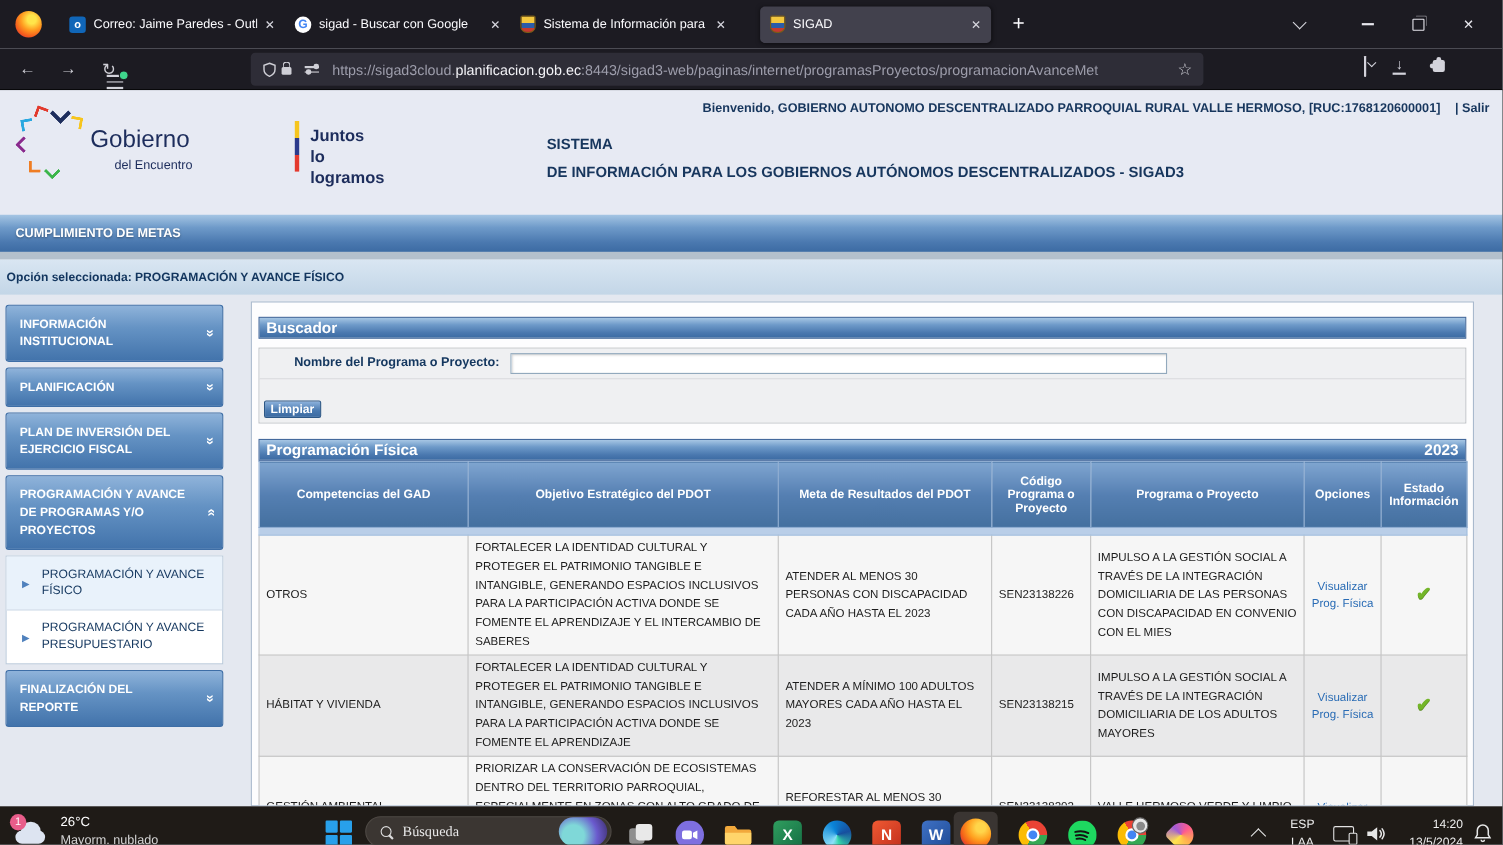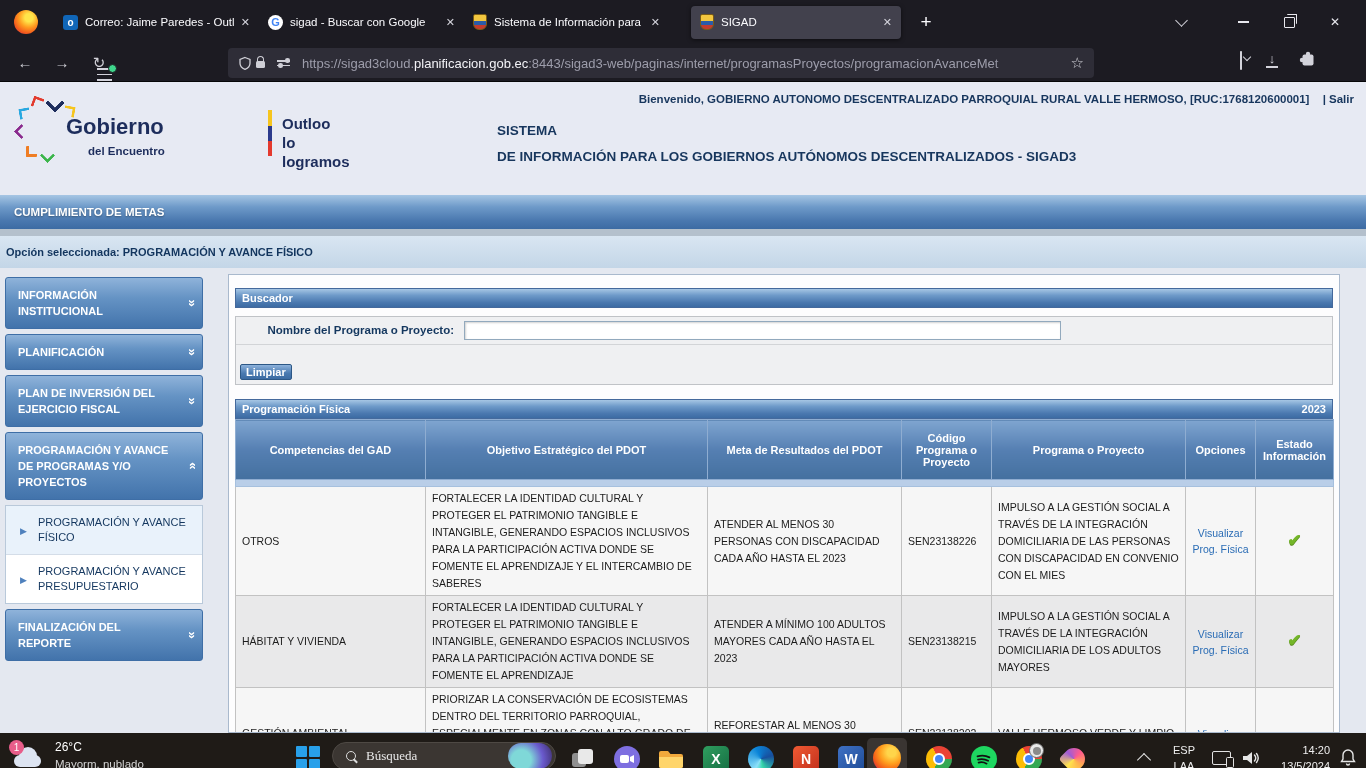--- a/index.html
+++ b/index.html
@@ -60,21 +60,21 @@
   .ham{display:flex;flex-direction:column;gap:3.5px;position:relative;}
   .ham i{width:15px;height:1.7px;background:#d3d3db;}
   .ham .dot{position:absolute;top:-4px;right:-5px;width:7px;height:7px;border-radius:50%;background:#3fd68c;
             border:1.5px solid #1c1b22;}
 
   
   .site-header{height:113px;position:relative;background:#e7eaf3;}
   .logo{position:absolute;left:16px;top:12px;width:300px;height:76px;}
   .burst{position:absolute;left:0;top:2px;width:60px;height:66px;}
   .chev{position:absolute;width:8px;height:8px;border-right:3.4px solid;border-bottom:3.4px solid;border-radius:1px;}
-  .brand{position:absolute;left:50px;top:22px;color:#1d2d5c;font-weight:bold;font-size:22px;line-height:22px;}
+  .brand{position:absolute;left:66px;top:22px;color:#1d2d5c;font-weight:normal;font-size:22px;line-height:22px;}
   .brand small{display:block;font-size:11.5px;margin:2px 0 0 22px;}
   .bar3{position:absolute;left:252px;top:16px;width:4px;height:46px;
         background:linear-gradient(180deg,#f6c51e 0 34%,#2b3a8c 34% 67%,#e4392e 67% 100%);}
   .tagline{position:absolute;left:266px;top:20px;color:#1d2d5c;font-weight:bold;font-size:15px;line-height:19px;}
   .welcome{position:absolute;top:8px;right:12px;text-align:right;color:#17365d;font-size:11.5px;font-weight:bold;line-height:18px;}
   .welcome .salir{margin-left:10px;}
   .sys-title{position:absolute;left:497px;top:36px;color:#17365d;font-weight:bold;font-size:13.5px;line-height:26px;}
 
   
   .grad{background:linear-gradient(180deg,#a6c6e4 0%,#6e9ac9 35%,#4a78af 75%,#3c6ba3 100%);}
@@ -94,21 +94,21 @@
   .sbtn .chv.up{transform:rotate(-90deg);}
   .submenu{background:#fff;border:1px solid #b9c9da;margin-bottom:5px;}
   .subitem{position:relative;padding:9px 10px 9px 32px;font-size:11px;color:#14375f;line-height:15px;
            border-bottom:1px solid #d4dde8;}
   .subitem:last-child{border-bottom:none;}
   .subitem.sel{background:#e9f2fb;}
   .subitem .tri{position:absolute;left:14px;top:50%;margin-top:-6px;color:#4f81bd;font-size:9px;}
 
   .content{position:absolute;left:228px;top:6px;width:1112px;height:459px;background:#fdfdfe;
            border:1px solid #a9b9cd;box-sizing:border-box;padding:13px 6px 0;overflow:hidden;}
-  .panel-hd{height:20px;border:1px solid #44699c;color:#fff;font-weight:bold;font-size:11px;line-height:18px;
+  .panel-hd{height:20px;border:1px solid #44699c;color:#fff;font-weight:bold;font-size:14px;line-height:18px;
             padding:0 6px;display:flex;justify-content:space-between;box-sizing:border-box;}
   .busc-body{margin-top:8px;border:1px solid #c0c3c7;}
   .brow{display:flex;border-bottom:1px solid #d2d4d7;background:#eff0f2;}
   .brow:last-child{border-bottom:none;}
   .blbl{width:224px;text-align:right;padding:7px 6px;font-weight:bold;color:#14375f;font-size:11.5px;
         box-sizing:border-box;flex:none;}
   .binp{flex:1;padding:4px;display:flex;align-items:center;}
   input.txt{width:597px;height:19px;border:1px solid #92a9bd;box-shadow:inset 1px 1px 2px rgba(0,0,0,.18);
             font-size:11px;padding:0 3px;box-sizing:border-box;background:#fff;font-family:"Liberation Sans",sans-serif;}
   .btn{display:inline-block;background:linear-gradient(180deg,#8db2dc,#4979b0 60%,#3c6ba2);border:1px solid #2c5786;
@@ -286,21 +286,21 @@
         <span class="chev" style="color:#f6c51e;left:48px;top:10px;transform:rotate(280deg)"></span>
         <span class="chev" style="color:#ef7d23;left:10px;top:50px;transform:rotate(90deg)"></span>
         <span class="chev" style="color:#3bb54a;left:26px;top:54px;transform:rotate(45deg)"></span>
       </div>
       <div class="brand">
         <span>Gobierno</span>
         <small>del Encuentro</small>
       </div>
       <div class="bar3"></div>
       <div class="tagline">
-        <div>Outloo</div>
+        <div>Juntos</div>
         <div>lo logramos</div>
       </div>
     </div>
     <div class="welcome">
       <div>
         <span>Bienvenido, GOBIERNO AUTONOMO DESCENTRALIZADO PARROQUIAL RURAL VALLE HERMOSO, [RUC:1768120600001]</span>
         <span class="salir">| Salir</span>
       </div>
     </div>
     <div class="sys-title">

